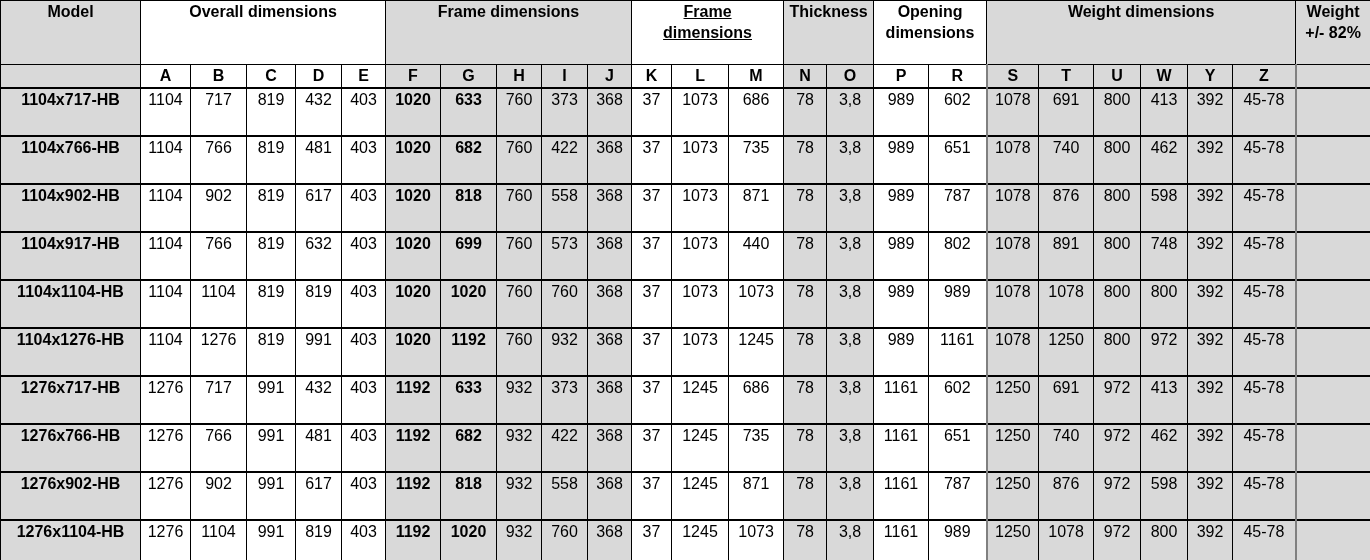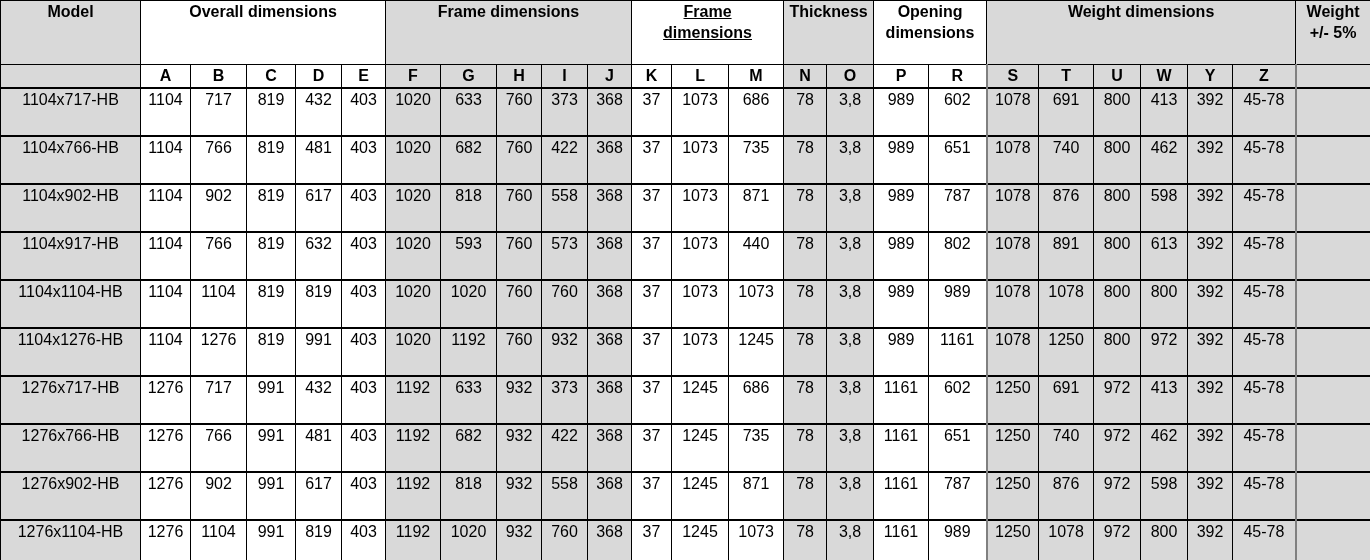--- a/index.html
+++ b/index.html
@@ -46,21 +46,21 @@
   }
   tbody td {
     height: 44px;
     vertical-align: top;
     font-size: 16px;
     padding: 2px 2px 0 2px;
     border-top: 2px solid #000;
     line-height: 1.1;
   }
   tbody tr:last-child td { border-bottom: none; }
-  td.b, th.b { font-weight: 400; }
+  td.b, th.b { font-weight: 700; }
   td.sep, th.sep { border-left: 2px solid #808080; }
 </style>
 </head>
 <body>
 
 <table id="dims-table">
   <colgroup>
       <col style="width: 140px;">
       <col style="width: 50px;">
       <col style="width: 56px;">
@@ -89,21 +89,21 @@
     </colgroup>
   <thead>
       <tr class="groups">
         <th colspan="1" class="gray"><span>Model</span></th>
         <th colspan="5" class=""><span>Overall dimensions</span></th>
         <th colspan="5" class="gray"><span>Frame dimensions</span></th>
         <th colspan="3" class=""><span class="narrow">Frame dimensions</span></th>
         <th colspan="2" class="gray"><span>Thickness</span></th>
         <th colspan="2" class=""><span>Opening dimensions</span></th>
         <th colspan="6" class="gray"><span>Weight dimensions</span></th>
-        <th colspan="1" class="gray"><span>Weight +/- 5%</span></th>
+        <th colspan="1" class="gray"><span>Weight +/- 82%</span></th>
       </tr>
       <tr class="letters">
         <th class="gray"></th>
         <th class="">A</th>
         <th class="">B</th>
         <th class="">C</th>
         <th class="">D</th>
         <th class="">E</th>
         <th class="gray">F</th>
         <th class="gray">G</th>
@@ -209,35 +209,35 @@
         <td class="gray sep"></td>
       </tr>
       <tr>
         <td class="b gray">1104x917-HB</td>
         <td class="">1104</td>
         <td class="">766</td>
         <td class="">819</td>
         <td class="">632</td>
         <td class="">403</td>
         <td class="b gray">1020</td>
-        <td class="b gray">593</td>
+        <td class="b gray">699</td>
         <td class="gray">760</td>
         <td class="gray">573</td>
         <td class="gray">368</td>
         <td class="">37</td>
         <td class="">1073</td>
         <td class="">440</td>
         <td class="gray">78</td>
         <td class="gray">3,8</td>
         <td class="">989</td>
         <td class="">802</td>
         <td class="gray sep">1078</td>
         <td class="gray">891</td>
         <td class="gray">800</td>
-        <td class="gray">613</td>
+        <td class="gray">748</td>
         <td class="gray">392</td>
         <td class="gray">45-78</td>
         <td class="gray sep"></td>
       </tr>
       <tr>
         <td class="b gray">1104x1104-HB</td>
         <td class="">1104</td>
         <td class="">1104</td>
         <td class="">819</td>
         <td class="">819</td>

